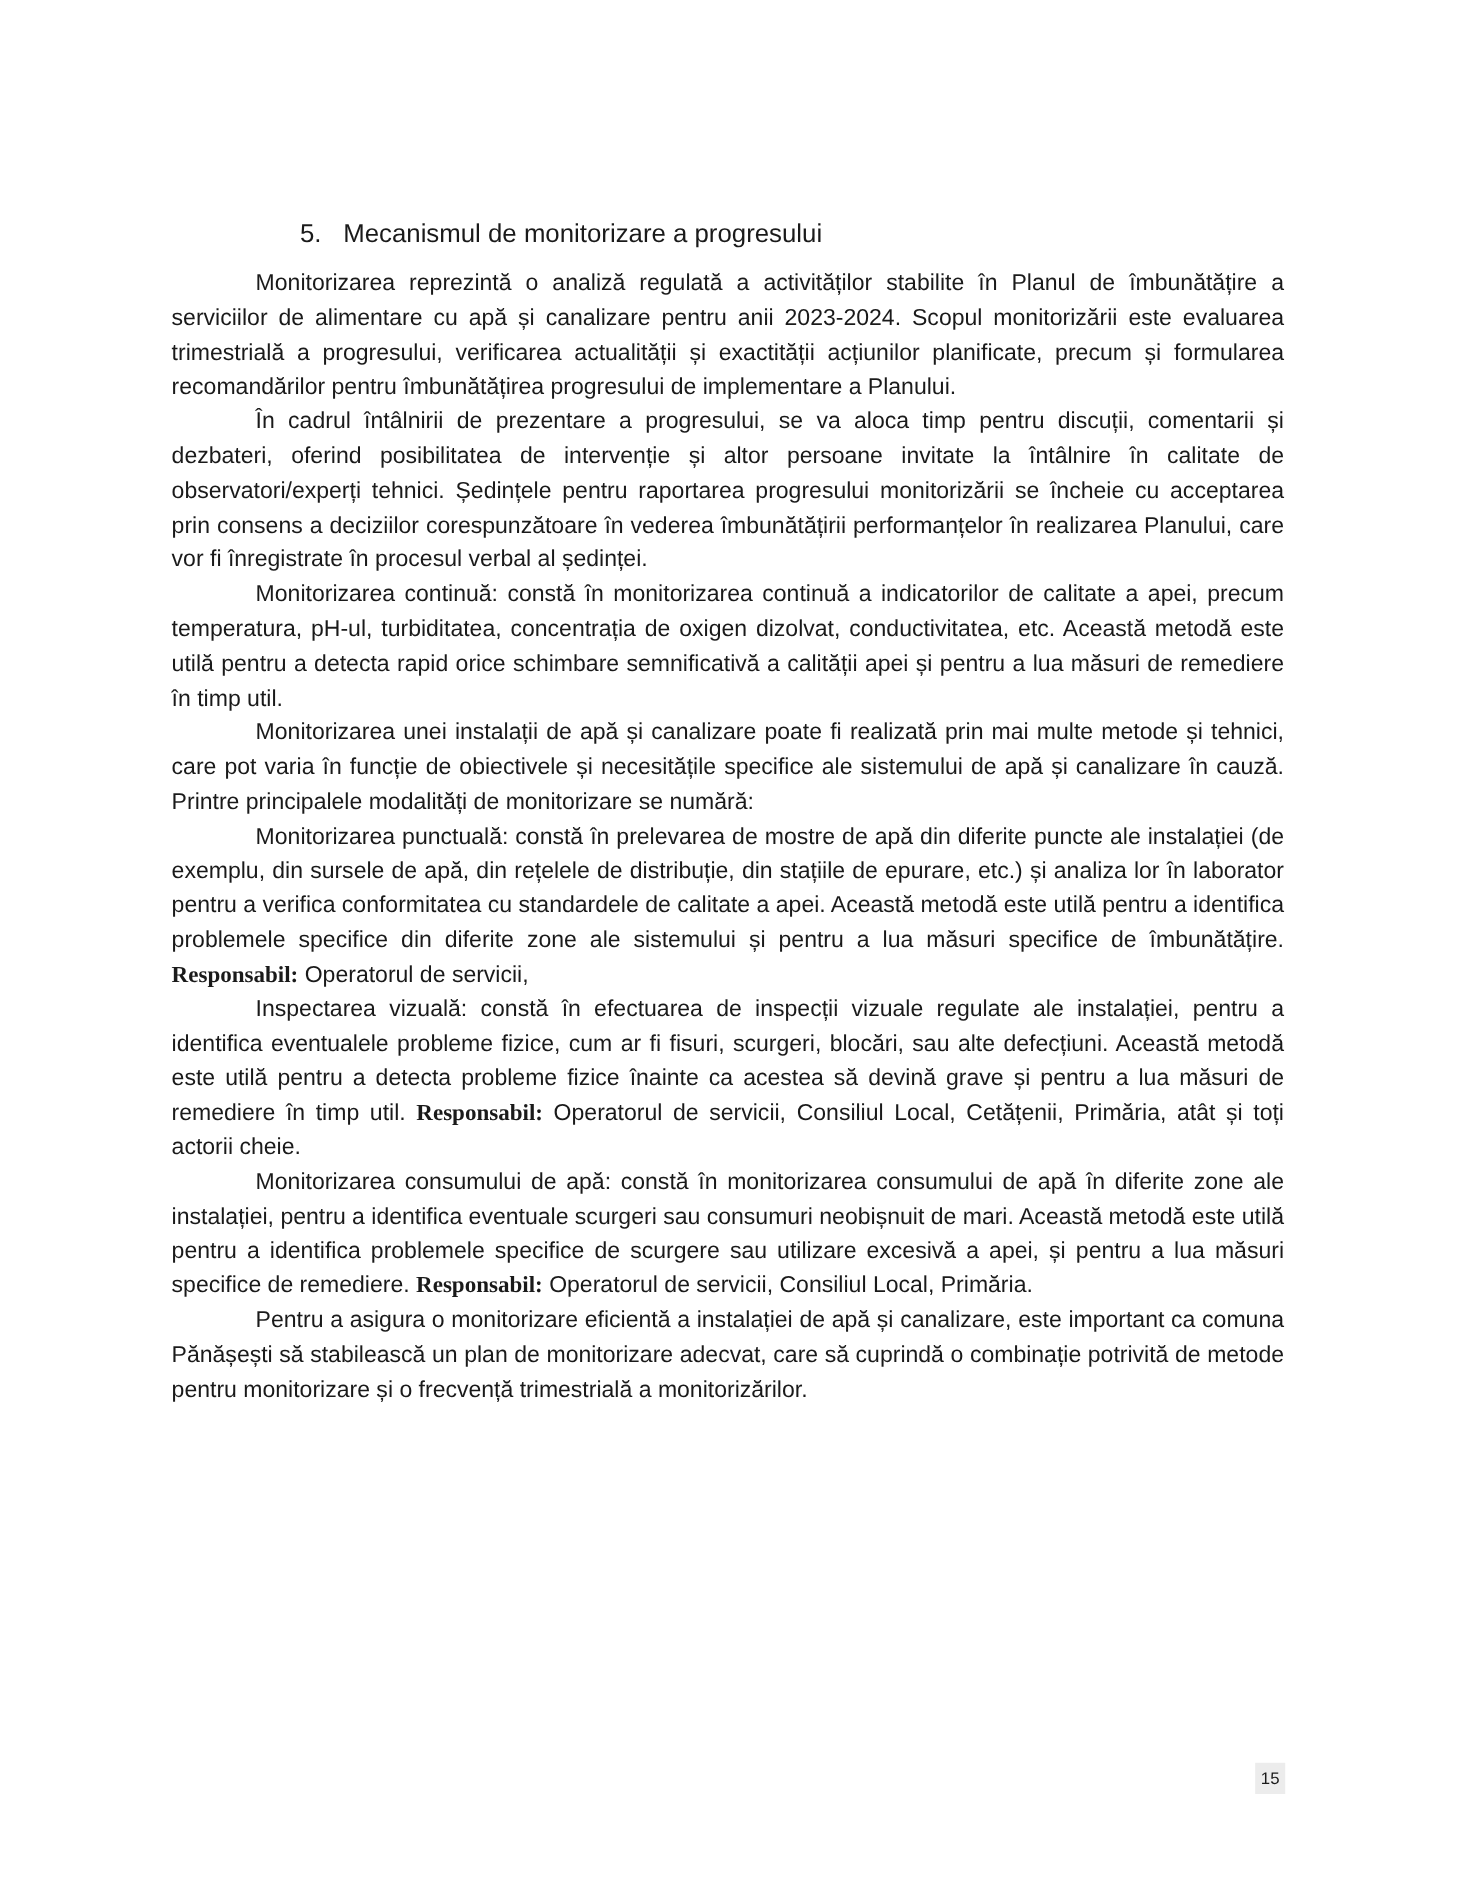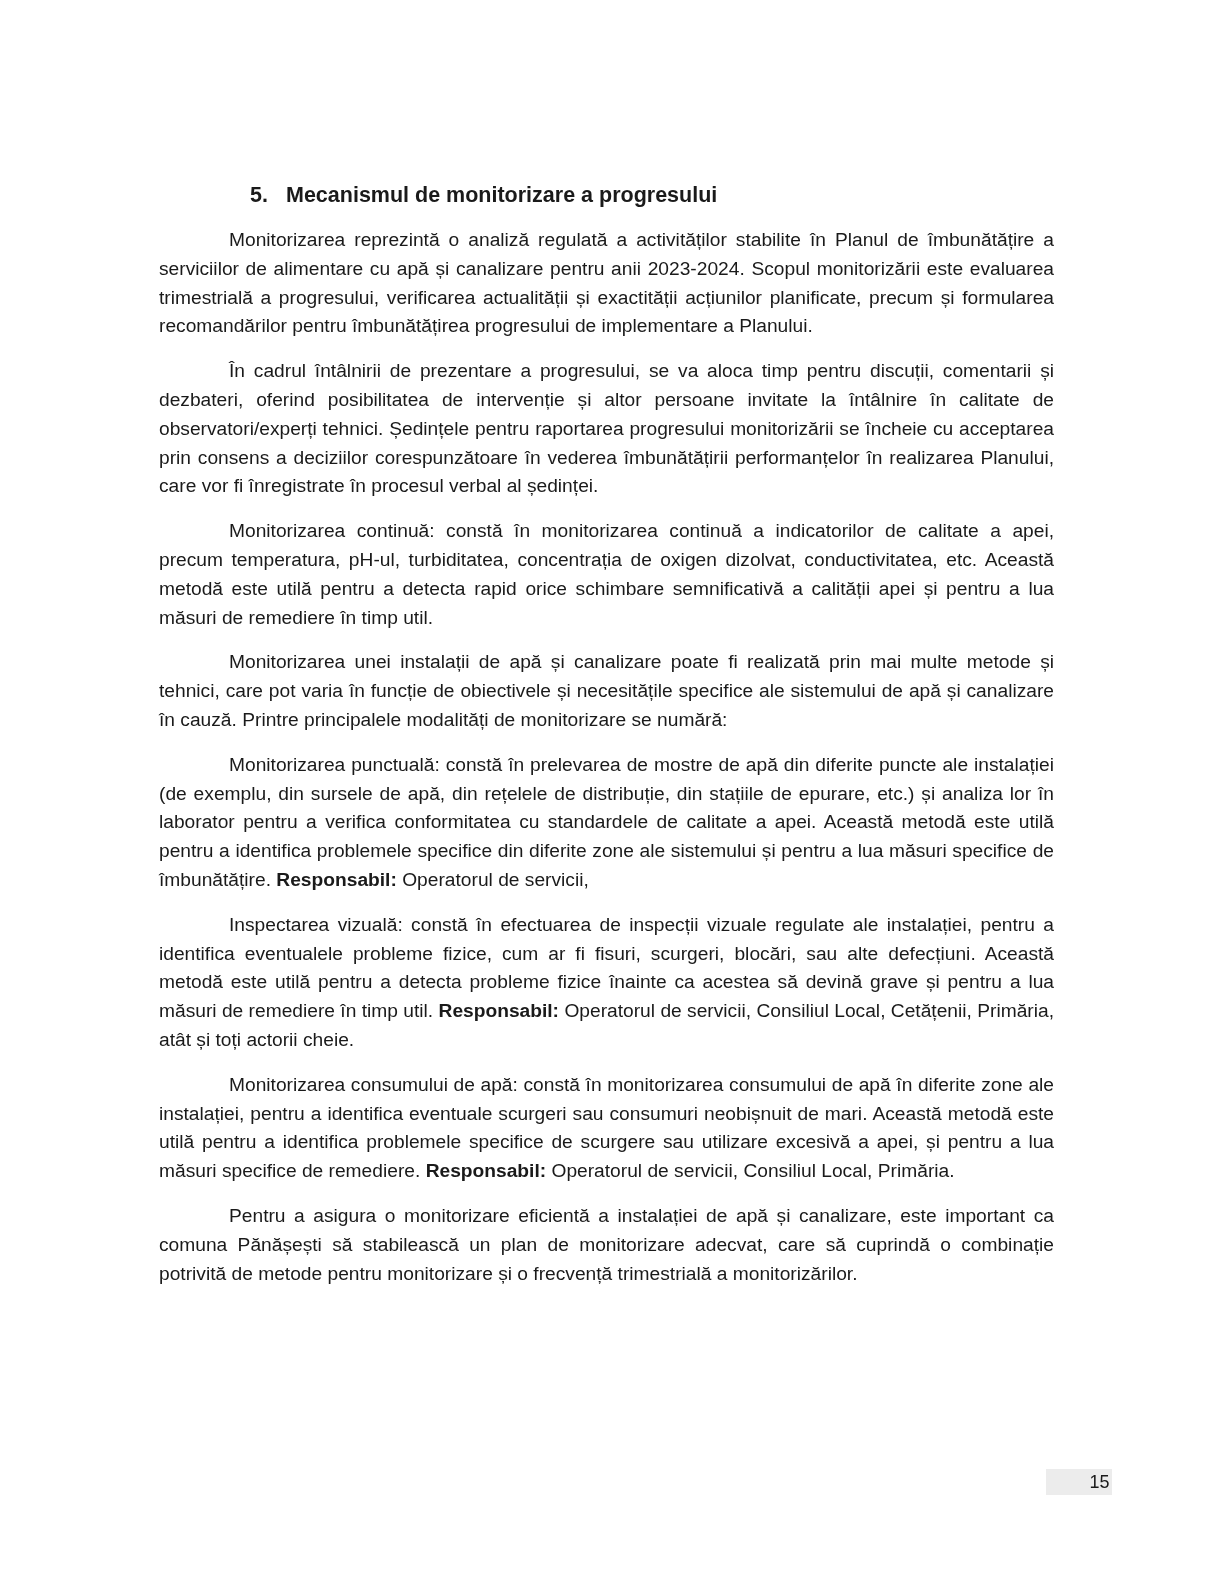--- a/index.html
+++ b/index.html
@@ -1,24 +1,24 @@
 <!DOCTYPE html>
 <html><head>
 <meta charset="utf-8">
 <style>
   html, body { margin: 0; padding: 0; background: #ffffff; }
   body { width: 1224px; height: 1584px; position: relative; overflow: hidden;
          font-family: "Liberation Sans", sans-serif; color: #1a1a1a; }
   .page { position: absolute; left: 143px; top: 180px; width: 927px; }
-  .heading { font-weight: bold; font-size: 21.5px; margin: 0 0 13px 107px; line-height: 30px; }
+  .heading { font-weight: normal; font-size: 21.5px; margin: 0 0 13px 107px; line-height: 30px; }
   .heading .num { display: inline-block; width: 36px; }
-  .para { font-size: 19.2px; line-height: 28.8px; text-align: justify; text-indent: 70px; margin: 16px; }
-  .para b { font-weight: bold; }
+  .para { font-size: 19.2px; line-height: 28.8px; text-align: justify; text-indent: 70px; margin: 0; }
+  .para b { font-weight: bold; font-family: Liberation Serif, serif; }
   .page-num { position: absolute; left: 1046px; top: 1469px; width: 25px; height: 26px;
-              background: #ececec; font-size: 18px; line-height: 26px; text-align: center; padding-left: 41px; }
+              background: #ececec; font-size: 14px; line-height: 26px; text-align: center; }
 </style>
 </head>
 <body>
 
 <div class="page">
   <h2 class="heading">
     <span class="num">5.</span><span>Mecanismul de monitorizare a progresului</span>
   </h2>
 
   <p class="para"><span>Monitorizarea reprezintă o analiză regulată a activităților stabilite în Planul de îmbunătățire a serviciilor de alimentare cu apă și canalizare pentru anii 2023-2024. Scopul monitorizării este evaluarea trimestrială a progresului, verificarea actualității și exactității acțiunilor planificate, precum și formularea recomandărilor pentru îmbunătățirea progresului de implementare a Planului.</span></p>

